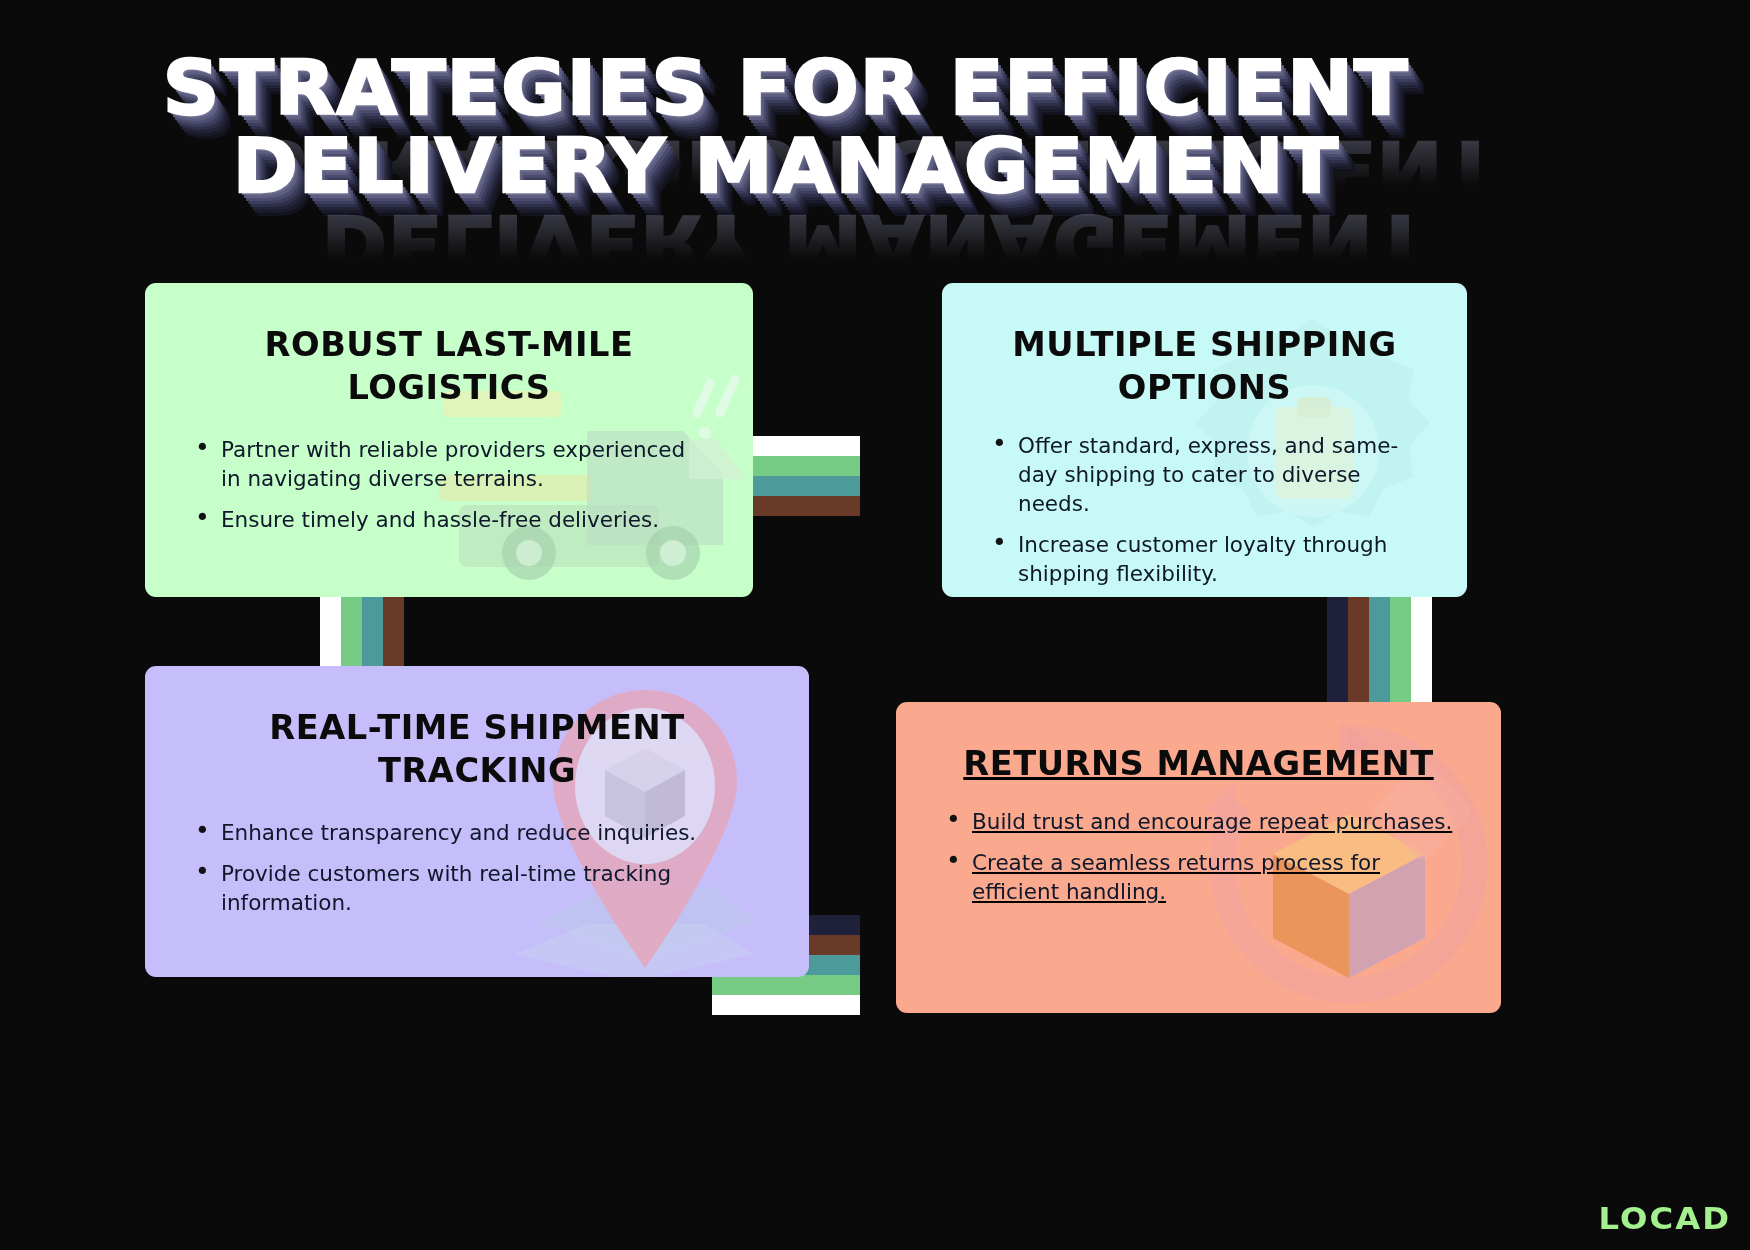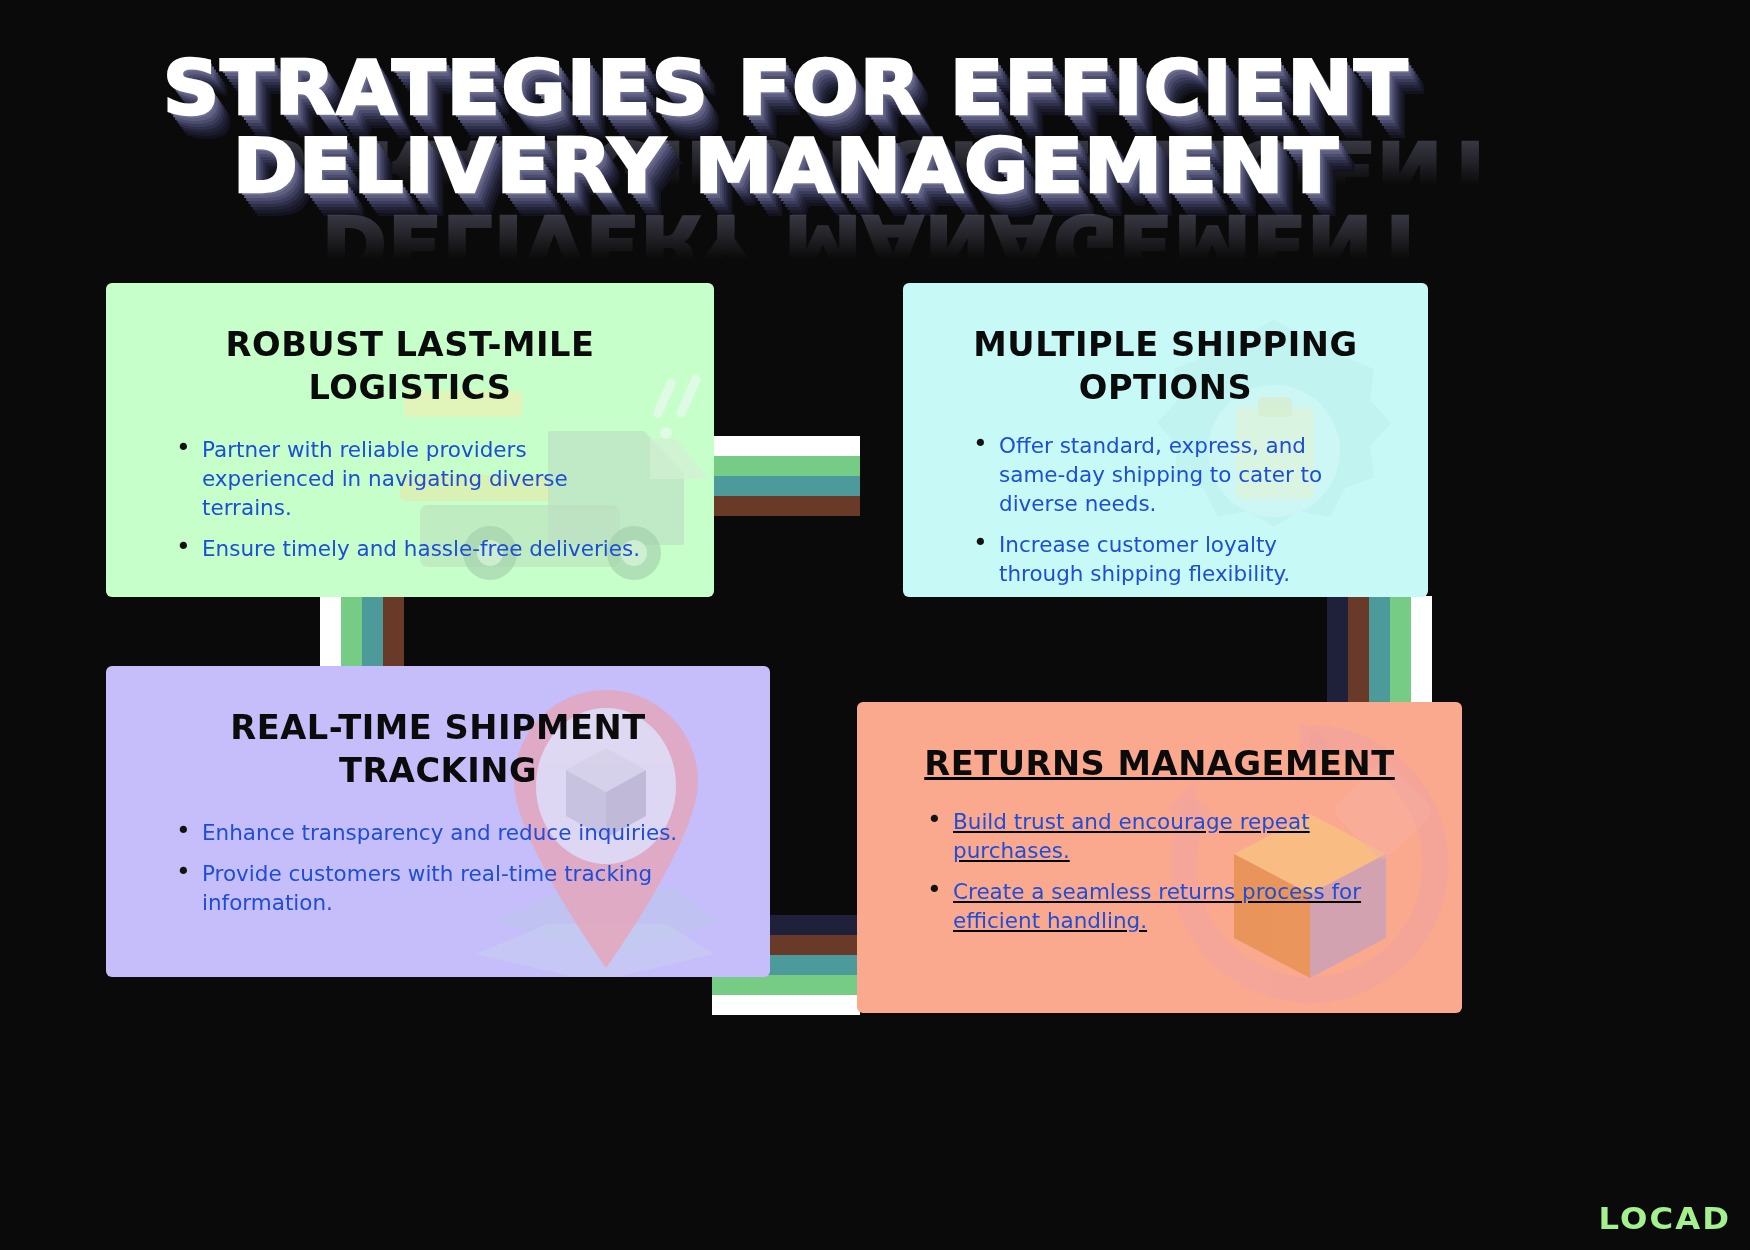--- a/index.html
+++ b/index.html
@@ -75,24 +75,25 @@
             mask-image: linear-gradient(to top, rgba(0,0,0,.85), rgba(0,0,0,0) 72%);
   }
   #title-reflect-1 { top: 80px; }
   #title-reflect-2 { top: 76px; }
 
   .title-line-2-wrap { margin-top: -4px; }
 
   
   .card {
     position: absolute;
-    border-radius: 6px;
+    border-radius: 11px;
     overflow: hidden;
-    padding: 40px 66px;
+    padding: 40px 46px;
     z-index: 10;
+    margin-left: 39px;
   }
 
   #card-last-mile   { left: 106px;  top: 283px;  width: 608px;  height: 314px; background: #c6ffc9; }
   #card-shipping    { left: 903px;  top: 283px;  width: 525px;  height: 314px; background: #c7f9f7; }
   #card-tracking    { left: 106px;  top: 666px;  width: 664px;  height: 311px; background: #c6bdfb; }
   #card-returns     { left: 857px;  top: 702px;  width: 605px;  height: 311px; background: #fba98e; text-decoration: underline; }
 
   .card-title {
     position: relative;
     z-index: 3;
@@ -114,21 +115,21 @@
     list-style: none;
     margin-top: 26px;
   }
 
   .card-bullets li {
     position: relative;
     padding-left: 30px;
     font-family: "DejaVu Sans", sans-serif;
     font-size: 21.5px;
     line-height: 29px;
-    color: #1d4ed8;
+    color: #0f172a;
     margin-bottom: 12px;
   }
 
   .card-bullets li::before {
     content: "\2022";
     position: absolute;
     left: 4px;
     top: -2px;
     font-size: 25px;
     line-height: 29px;

